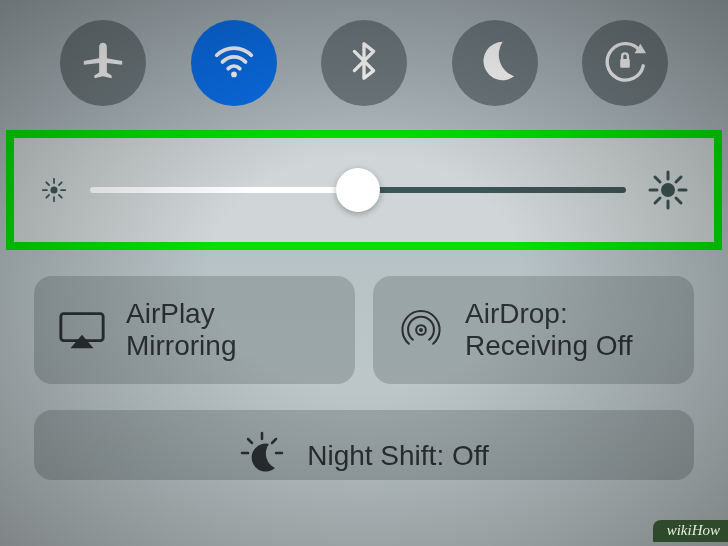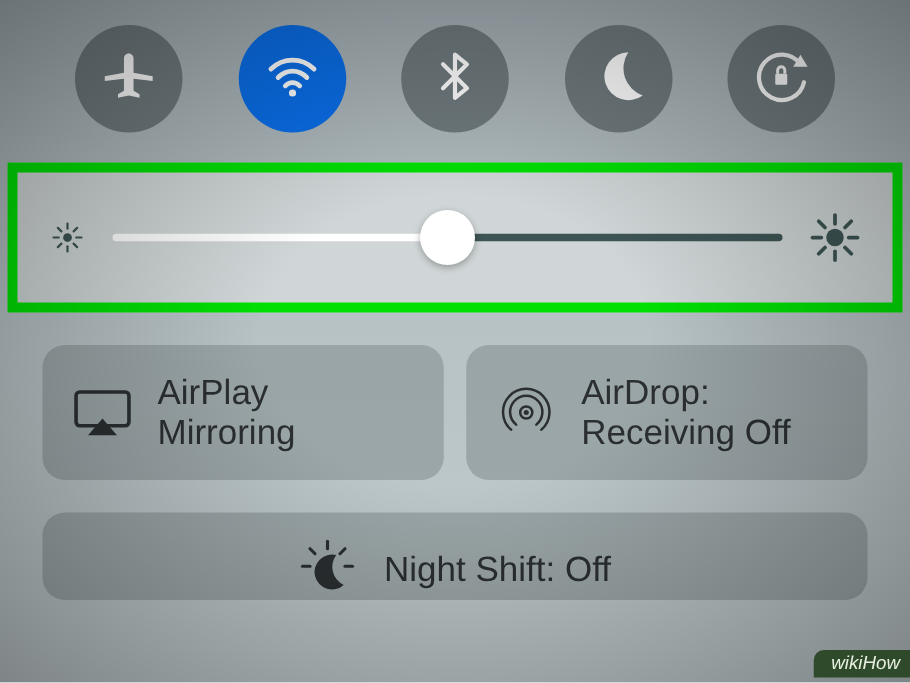--- a/index.html
+++ b/index.html
@@ -123,21 +123,21 @@
   .wm {
     position: absolute;
     right: 0; bottom: 4px;
     background: #2f4a2a;
     color: #e6efe0;
     font-size: 15px;
     font-style: italic;
     padding: 2px 8px 3px 14px;
     border-top-left-radius: 8px;
     z-index: 60;
-    font-family: Liberation Sans, sans-serif;
+    font-family: Liberation Serif, serif;
   }
 
   
   .stroke-white { stroke: #fff; fill: none; }
   .fill-white { fill: #fff; }
   .stroke-dark { stroke: #2b2f31; fill: none; }
   .fill-dark { fill: #2b2f31; }
   .stroke-dim { stroke: #3e5555; fill: none; }
   .fill-dim { fill: #3e5555; }
 </style>

